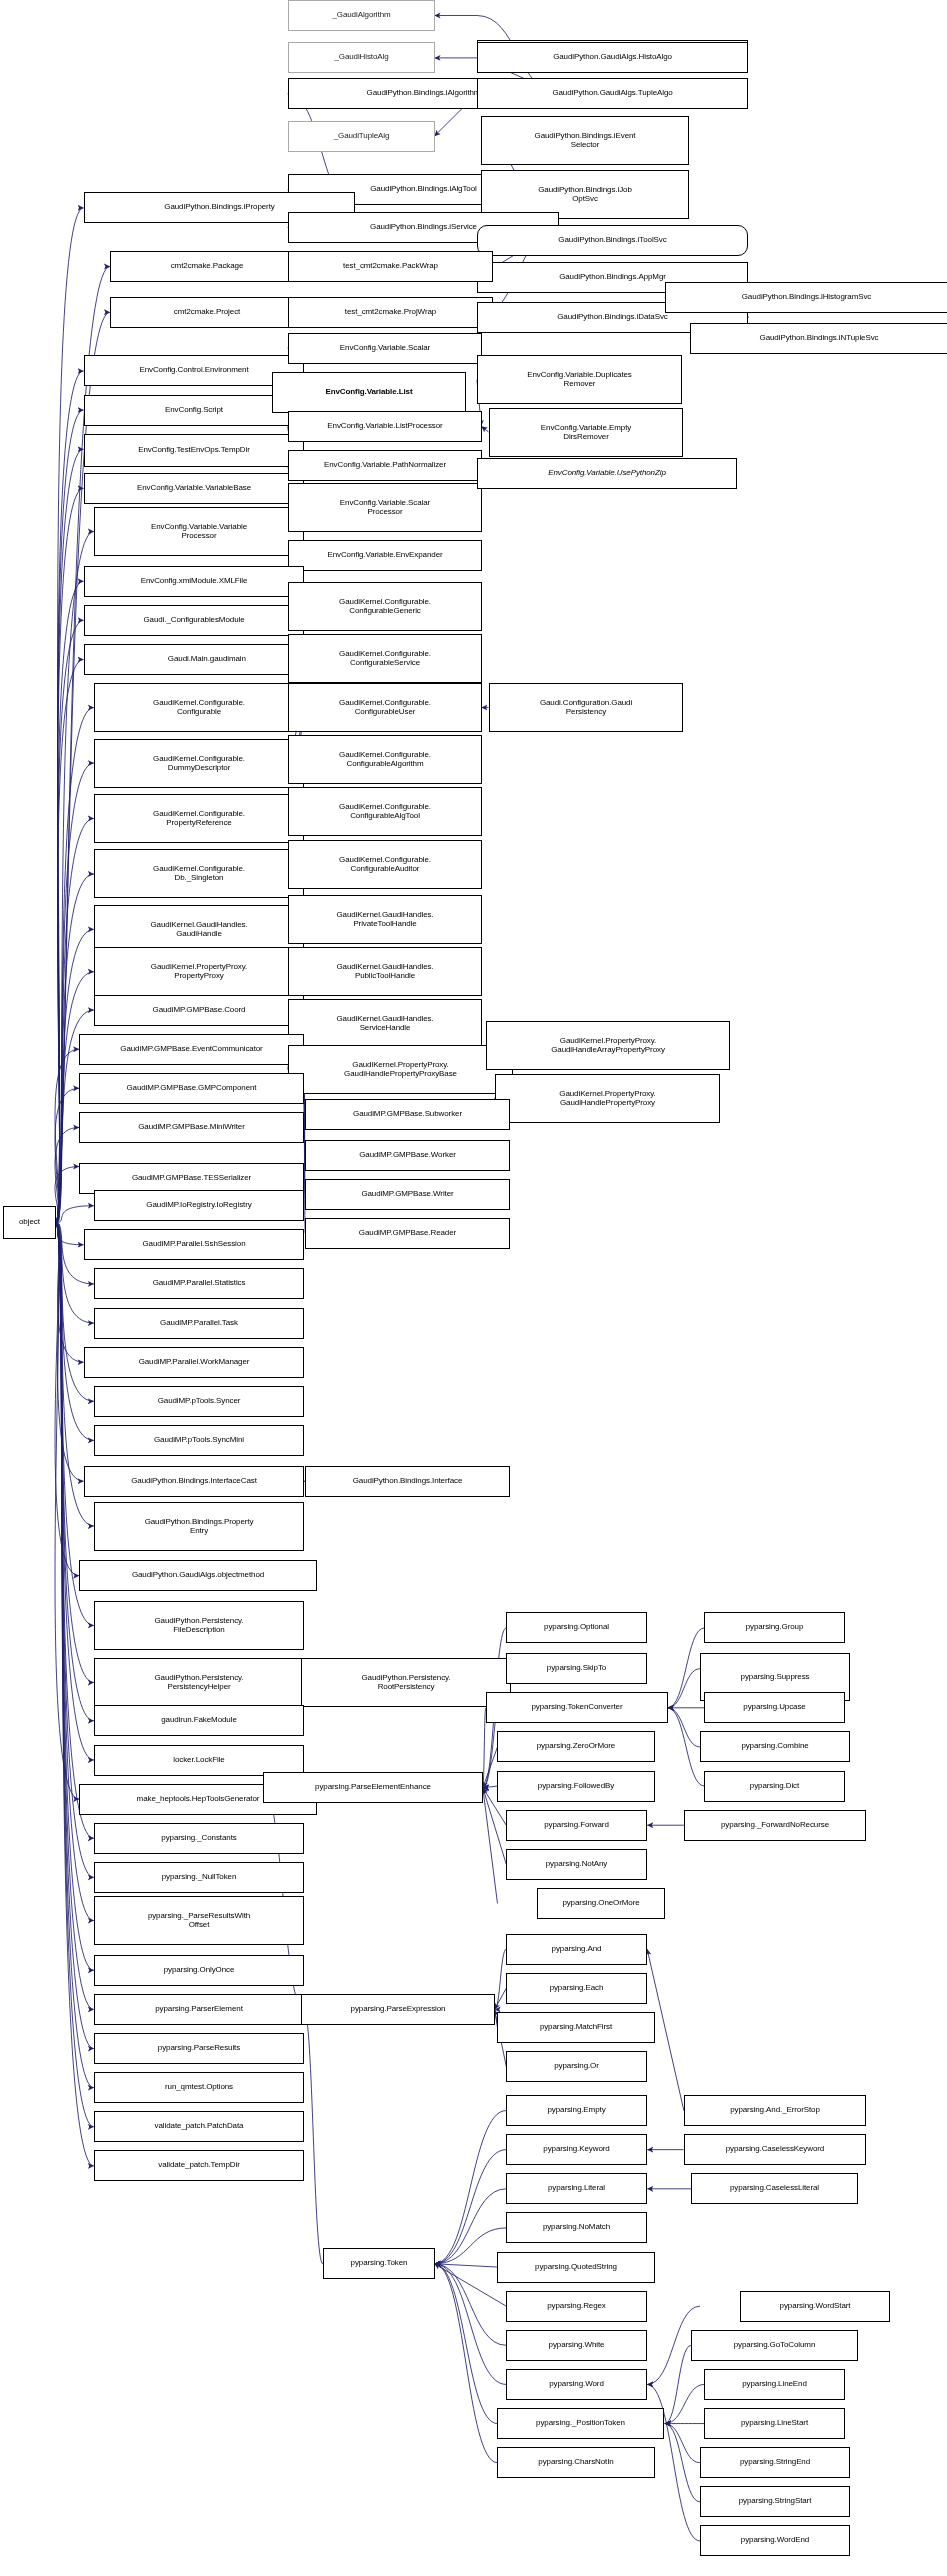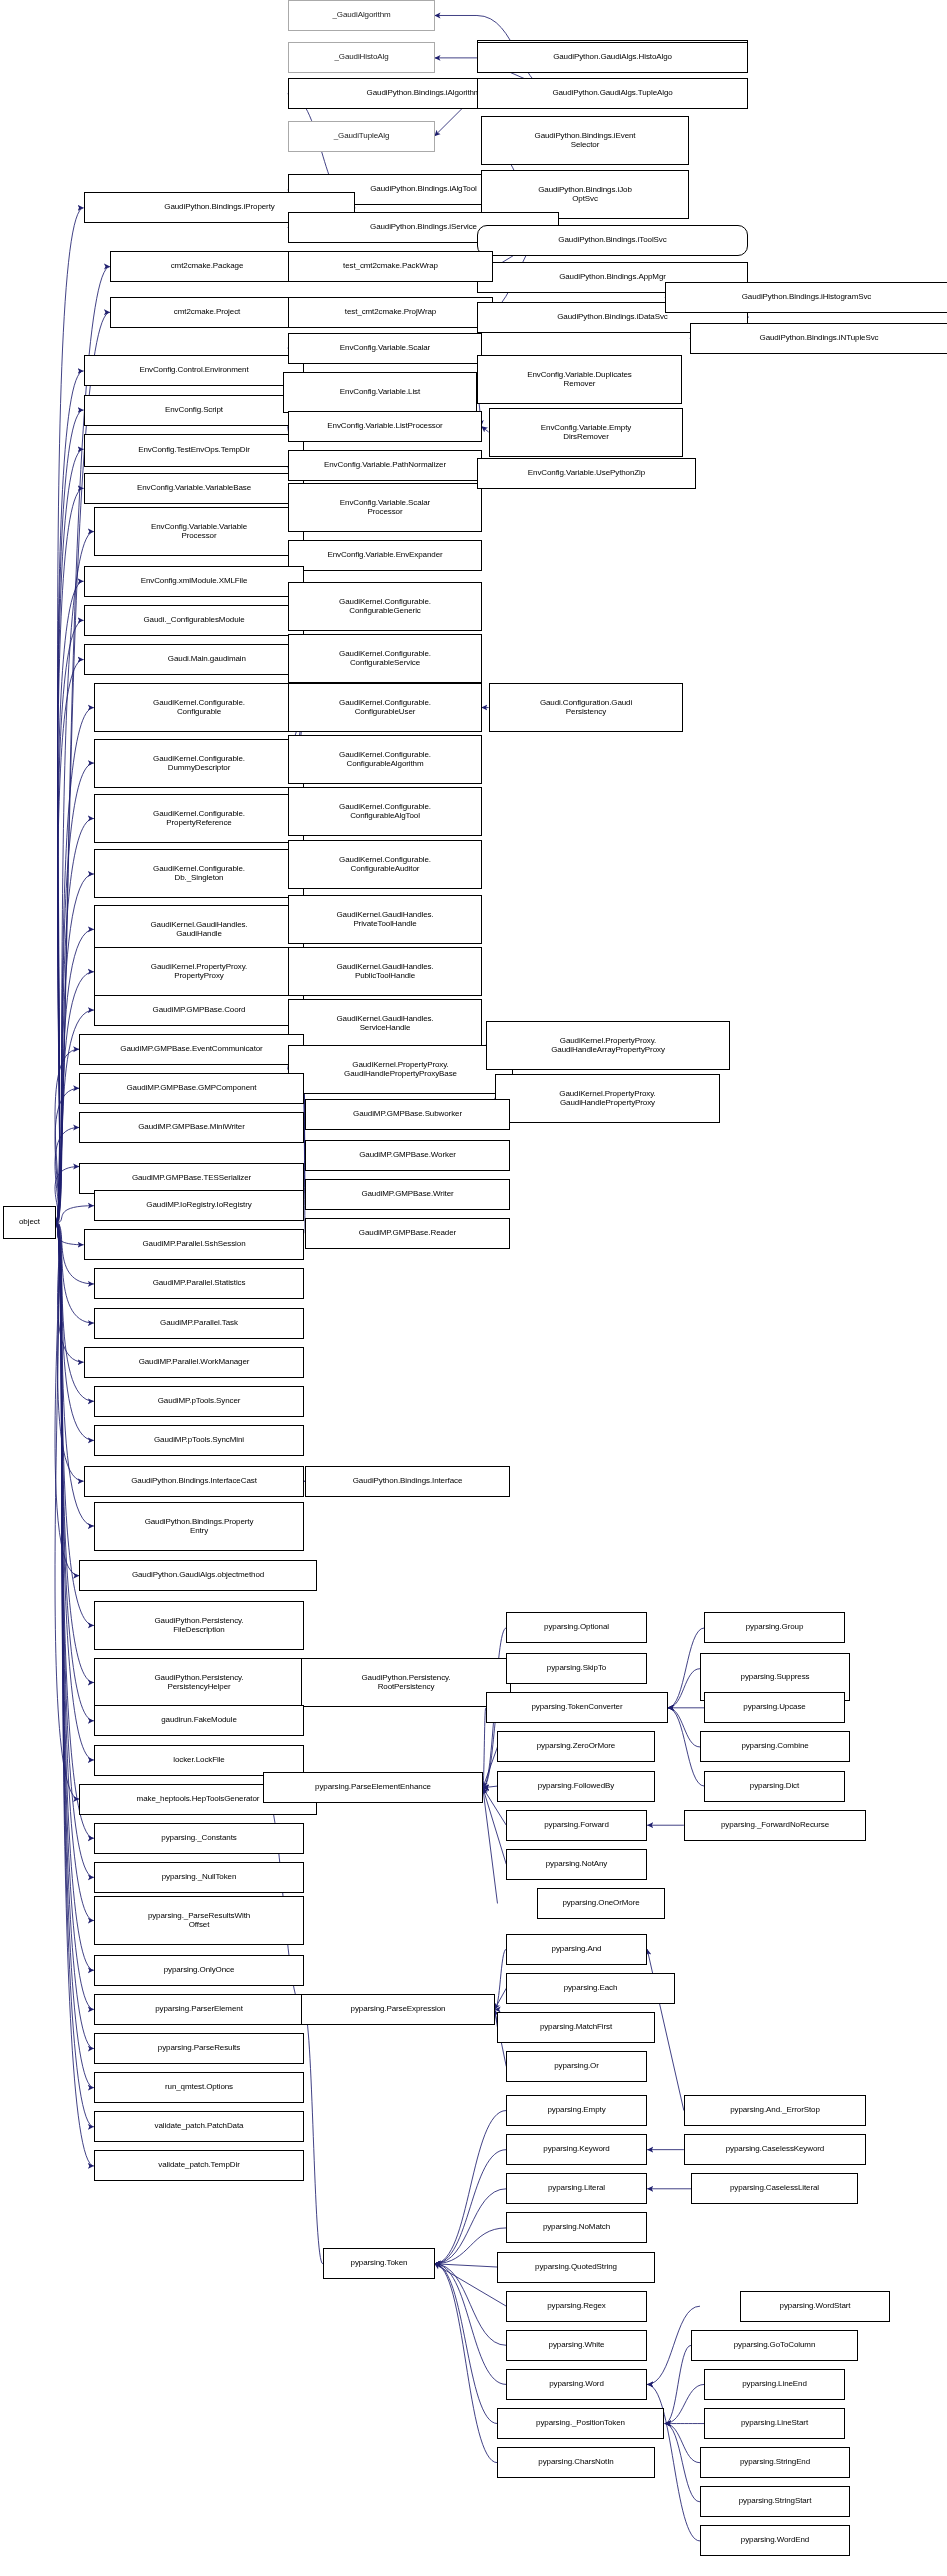--- a/index.html
+++ b/index.html
@@ -203,34 +203,34 @@
       <div class="node" style="left: 110px; top: 251px; width: 194px; height: 31px;">cmt2cmake.Package</div>
       <div class="node" style="left: 288px; top: 251px; width: 205px; height: 31px;">test_cmt2cmake.PackWrap</div>
       <div class="node" style="left: 110px; top: 297px; width: 194px; height: 31px;">cmt2cmake.Project</div>
       <div class="node" style="left: 288px; top: 297px; width: 205px; height: 31px;">test_cmt2cmake.ProjWrap</div>
       <div class="node" style="left: 477px; top: 302px; width: 271px; height: 31px;">GaudiPython.Bindings.iDataSvc</div>
       <div class="node" style="left: 665px; top: 282px; width: 283px; height: 31px;">GaudiPython.Bindings.iHistogramSvc</div>
       <div class="node" style="left: 690px; top: 323px; width: 258px; height: 31px;">GaudiPython.Bindings.iNTupleSvc</div>
       <div class="node" style="left: 84px; top: 355px; width: 220px; height: 31px;">EnvConfig.Control.Environment</div>
       <div class="node" style="left: 288px; top: 333px; width: 194px; height: 31px;">EnvConfig.Variable.Scalar</div>
       <div class="node" style="left: 84px; top: 395px; width: 220px; height: 31px;">EnvConfig.Script</div>
-      <div class="node" style="left: 283px; top: 372px; width: 194px; height: 41px;">EnvConfig.Variable.List</div>
+      <div class="node" style="left: 272px; top: 372px; width: 194px; height: 41px; font-weight: bold;">EnvConfig.Variable.List</div>
       <div class="node" style="left: 477px; top: 355px; width: 205px; height: 49px;">EnvConfig.Variable.Duplicates
 Remover</div>
       <div class="node" style="left: 84px; top: 434px; width: 220px; height: 33px;">EnvConfig.TestEnvOps.TempDir</div>
       <div class="node" style="left: 288px; top: 411px; width: 194px; height: 31px;">EnvConfig.Variable.ListProcessor</div>
       <div class="node" style="left: 489px; top: 408px; width: 194px; height: 49px;">EnvConfig.Variable.Empty
 DirsRemover</div>
       <div class="node" style="left: 84px; top: 473px; width: 220px; height: 31px;">EnvConfig.Variable.VariableBase</div>
       <div class="node" style="left: 288px; top: 450px; width: 194px; height: 31px;">EnvConfig.Variable.PathNormalizer</div>
       <div class="node" style="left: 94px; top: 507px; width: 210px; height: 49px;">EnvConfig.Variable.Variable
 Processor</div>
       <div class="node" style="left: 288px; top: 483px; width: 194px; height: 49px;">EnvConfig.Variable.Scalar
 Processor</div>
-      <div class="node" style="left: 477px; top: 458px; width: 219px; height: 31px;">EnvConfig.Variable.UsePythonZip</div>
+      <div class="node" style="left: 477px; top: 458px; width: 260px; height: 31px; font-style: italic;">EnvConfig.Variable.UsePythonZip</div>
       <div class="node" style="left: 288px; top: 540px; width: 194px; height: 31px;">EnvConfig.Variable.EnvExpander</div>
       <div class="node" style="left: 84px; top: 566px; width: 220px; height: 31px;">EnvConfig.xmlModule.XMLFile</div>
       <div class="node" style="left: 84px; top: 605px; width: 220px; height: 31px;">Gaudi._ConfigurablesModule</div>
       <div class="node" style="left: 288px; top: 582px; width: 194px; height: 49px;">GaudiKernel.Configurable.
 ConfigurableGeneric</div>
       <div class="node" style="left: 84px; top: 644px; width: 220px; height: 31px; padding-left: 28px;">Gaudi.Main.gaudimain</div>
       <div class="node" style="left: 288px; top: 634px; width: 194px; height: 49px;">GaudiKernel.Configurable.
 ConfigurableService</div>
       <div class="node" style="left: 94px; top: 683px; width: 210px; height: 49px;">GaudiKernel.Configurable.
 Configurable</div>
@@ -315,21 +315,21 @@
       <div class="node" style="left: 506px; top: 1810px; width: 141px; height: 31px;">pyparsing.Forward</div>
       <div class="node" style="left: 506px; top: 1849px; width: 141px; height: 31px;">pyparsing.NotAny</div>
       <div class="node" style="left: 497px; top: 1888px; width: 128px; height: 31px; margin-left: 40px;">pyparsing.OneOrMore</div>
       <div class="node" style="left: 704px; top: 1612px; width: 141px; height: 31px;">pyparsing.Group</div>
       <div class="node" style="left: 700px; top: 1653px; width: 150px; height: 48px;">pyparsing.Suppress</div>
       <div class="node" style="left: 704px; top: 1692px; width: 141px; height: 31px;">pyparsing.Upcase</div>
       <div class="node" style="left: 700px; top: 1731px; width: 150px; height: 31px;">pyparsing.Combine</div>
       <div class="node" style="left: 704px; top: 1771px; width: 141px; height: 31px;">pyparsing.Dict</div>
       <div class="node" style="left: 684px; top: 1810px; width: 182px; height: 31px;">pyparsing._ForwardNoRecurse</div>
       <div class="node" style="left: 506px; top: 1934px; width: 141px; height: 31px;">pyparsing.And</div>
-      <div class="node" style="left: 506px; top: 1973px; width: 169px; height: 31px;">pyparsing.Each</div>
+      <div class="node" style="left: 506px; top: 1973px; width: 141px; height: 31px;">pyparsing.Each</div>
       <div class="node" style="left: 497px; top: 2012px; width: 158px; height: 31px;">pyparsing.MatchFirst</div>
       <div class="node" style="left: 506px; top: 2051px; width: 141px; height: 31px;">pyparsing.Or</div>
       <div class="node" style="left: 301px; top: 1994px; width: 194px; height: 31px;">pyparsing.ParseExpression</div>
       <div class="node" style="left: 506px; top: 2095px; width: 141px; height: 31px;">pyparsing.Empty</div>
       <div class="node" style="left: 506px; top: 2134px; width: 141px; height: 31px;">pyparsing.Keyword</div>
       <div class="node" style="left: 506px; top: 2173px; width: 141px; height: 31px;">pyparsing.Literal</div>
       <div class="node" style="left: 506px; top: 2212px; width: 141px; height: 31px;">pyparsing.NoMatch</div>
       <div class="node" style="left: 497px; top: 2252px; width: 158px; height: 31px;">pyparsing.QuotedString</div>
       <div class="node" style="left: 506px; top: 2291px; width: 141px; height: 31px;">pyparsing.Regex</div>
       <div class="node" style="left: 506px; top: 2330px; width: 141px; height: 31px;">pyparsing.White</div>

